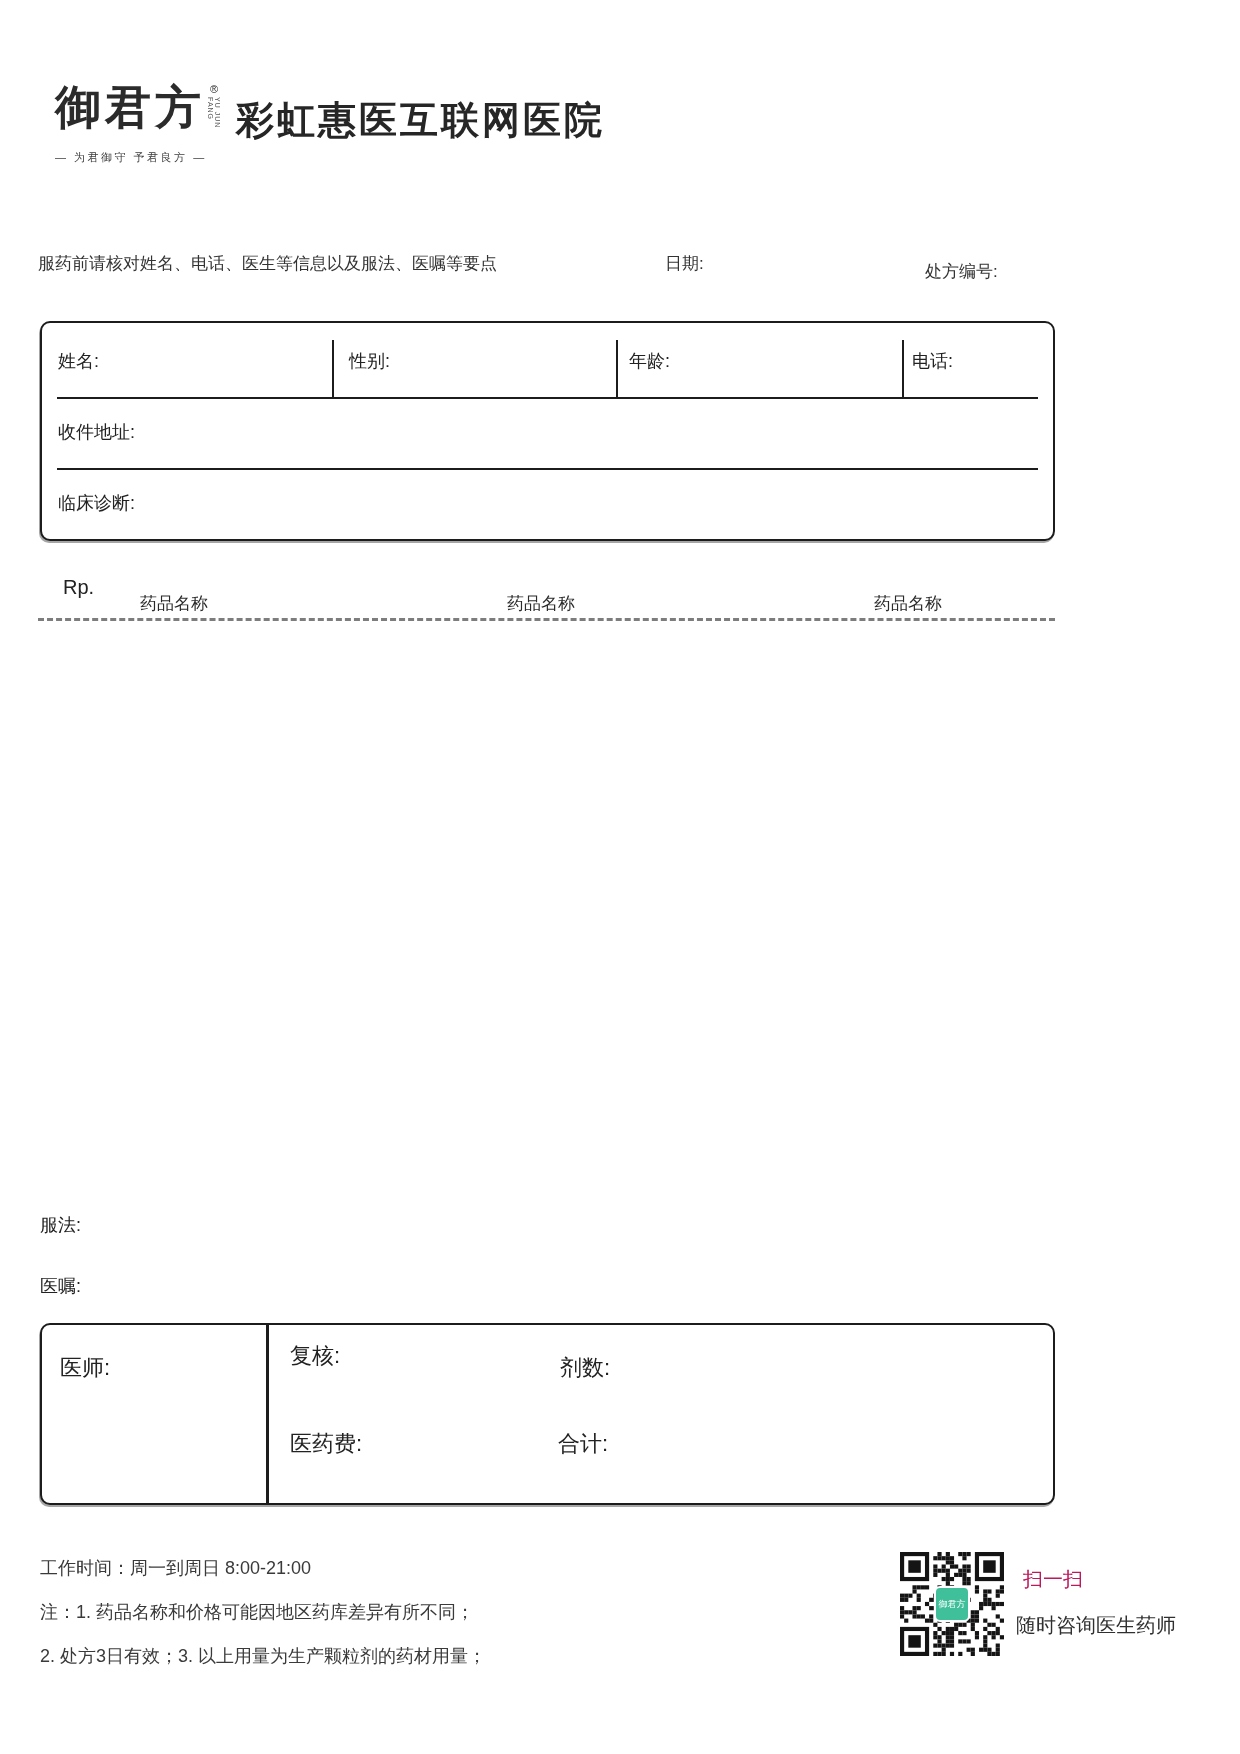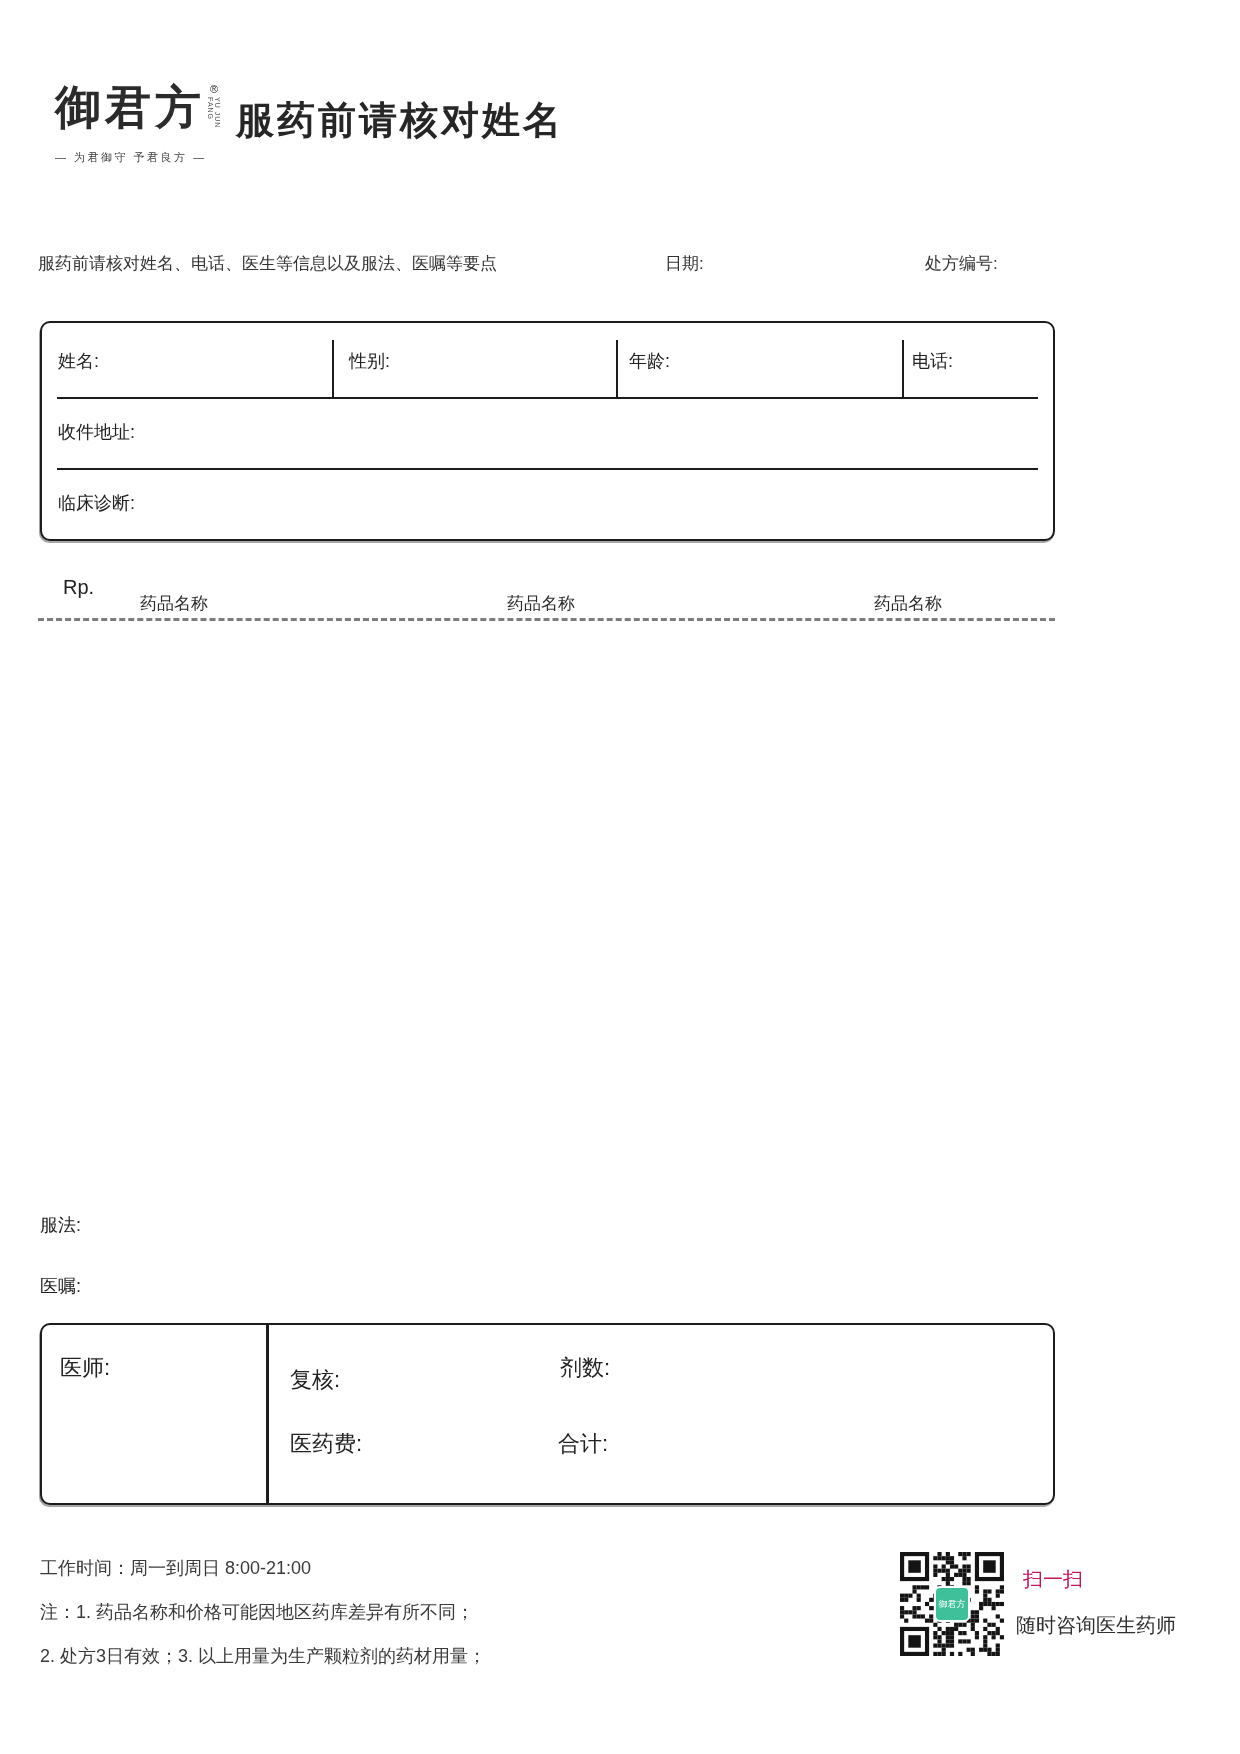--- a/index.html
+++ b/index.html
@@ -34,21 +34,21 @@
   }
   .hospital-title {
     position: absolute; left: 236px; top: 100px;
     font-size: 38px; font-weight: 900; color: #262626;
     letter-spacing: 3px; line-height: 1.1;
   }
 
   
   .meta-notice { position: absolute; left: 38px; top: 252px; font-size: 17px; color: #333; }
   .meta-date   { position: absolute; left: 665px; top: 252px; font-size: 17px; color: #333; }
-  .meta-rxno   { position: absolute; left: 925px; top: 252px; font-size: 17px; color: #333; }
+  .meta-rxno   { position: absolute; left: 925px; top: 260px; font-size: 17px; color: #333; }
 
   
   .patient-box {
     position: absolute; left: 40px; top: 321px; width: 1015px; height: 220px;
     border: 2.5px solid #1c1c1c; border-radius: 10px;
     box-shadow: -1px 2px 0 rgba(0,0,0,0.35);
     background: #fff;
   }
   .patient-box .field-label { position: absolute; font-size: 18px; color: #222; white-space: nowrap; }
   .pl-name    { left: 16px;  top: 26px; }
@@ -77,21 +77,21 @@
 
   
   .sign-box {
     position: absolute; left: 40px; top: 1323px; width: 1015px; height: 182px;
     border: 2.5px solid #1c1c1c; border-radius: 10px;
     box-shadow: -1px 2px 0 rgba(0,0,0,0.35);
     background: #fff;
   }
   .sign-box .field-label { position: absolute; font-size: 22px; color: #222; white-space: nowrap; }
   .sb-doctor { left: 18px;  top: 28px; }
-  .sb-review { left: 248px; top: 40px; text-align: center; }
+  .sb-review { left: 248px; top: 16px; text-align: center; }
   .sb-doses  { left: 518px; top: 28px; }
   .sb-fee    { left: 248px; top: 104px; }
   .sb-total  { left: 516px; top: 104px; }
   .sb-vdiv { position: absolute; left: 224px; top: 0; bottom: 0; width: 2.5px; background: #1c1c1c; }
 
   
   .ft-hours { position: absolute; left: 40px; top: 1556px; font-size: 18px; color: #3a3a3a; }
   .ft-note1 { position: absolute; left: 40px; top: 1600px; font-size: 18px; color: #3a3a3a; }
   .ft-note2 { position: absolute; left: 40px; top: 1644px; font-size: 18px; color: #3a3a3a; }
 
@@ -115,21 +115,21 @@
   <div class="logo-block">
     <div class="logo-row">
       <span class="logo-text">御君方</span>
       <span class="logo-side">
         <span class="logo-reg">®</span>
         <span class="logo-vert">YU JUN FANG</span>
       </span>
     </div>
     <div class="logo-tagline">— 为君御守 予君良方 —</div>
   </div>
-  <h1 class="hospital-title">服药前请核对姓名</h1>
+  <h1 class="hospital-title">彩虹惠医互联网医院</h1>
 
   <div class="meta-notice">服药前请核对姓名、电话、医生等信息以及服法、医嘱等要点</div>
   <div class="meta-date">日期:</div>
   <div class="meta-rxno">处方编号:</div>
 
   <div class="patient-box">
     <span class="field-label pl-name">姓名:</span>
     <span class="field-label pl-gender">性别:</span>
     <span class="field-label pl-age">年龄:</span>
     <span class="field-label pl-phone">电话:</span>

